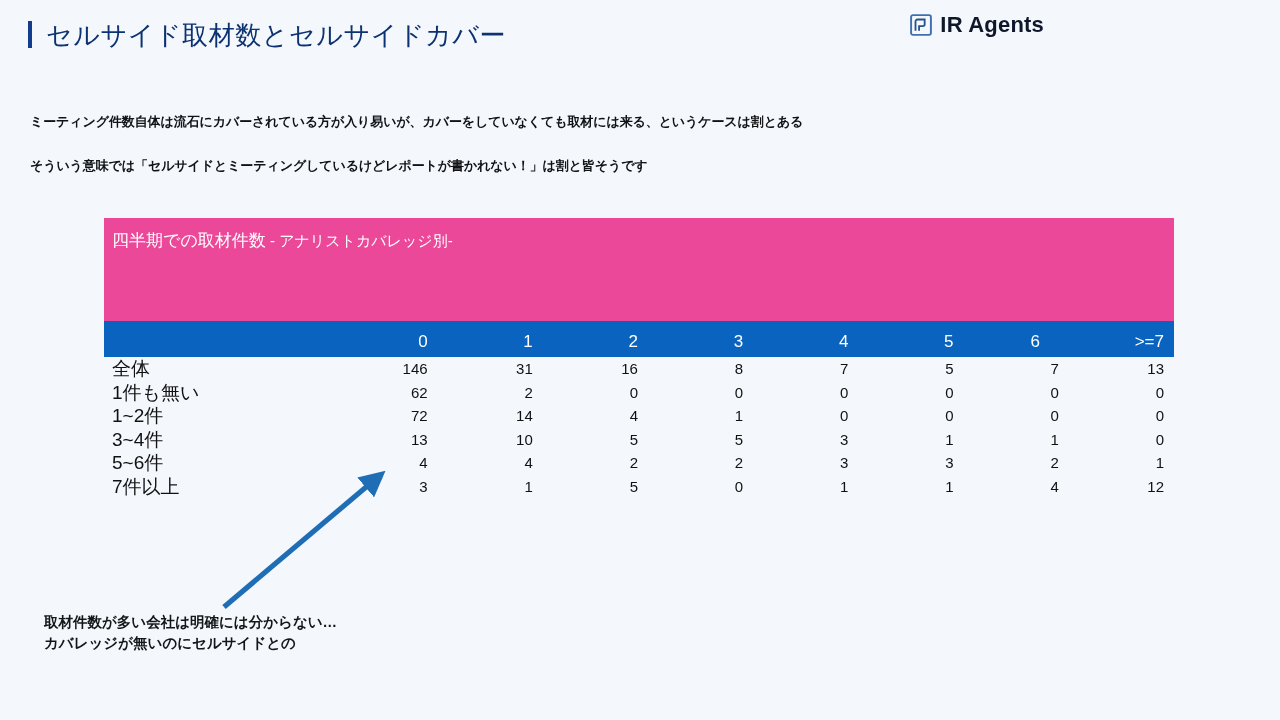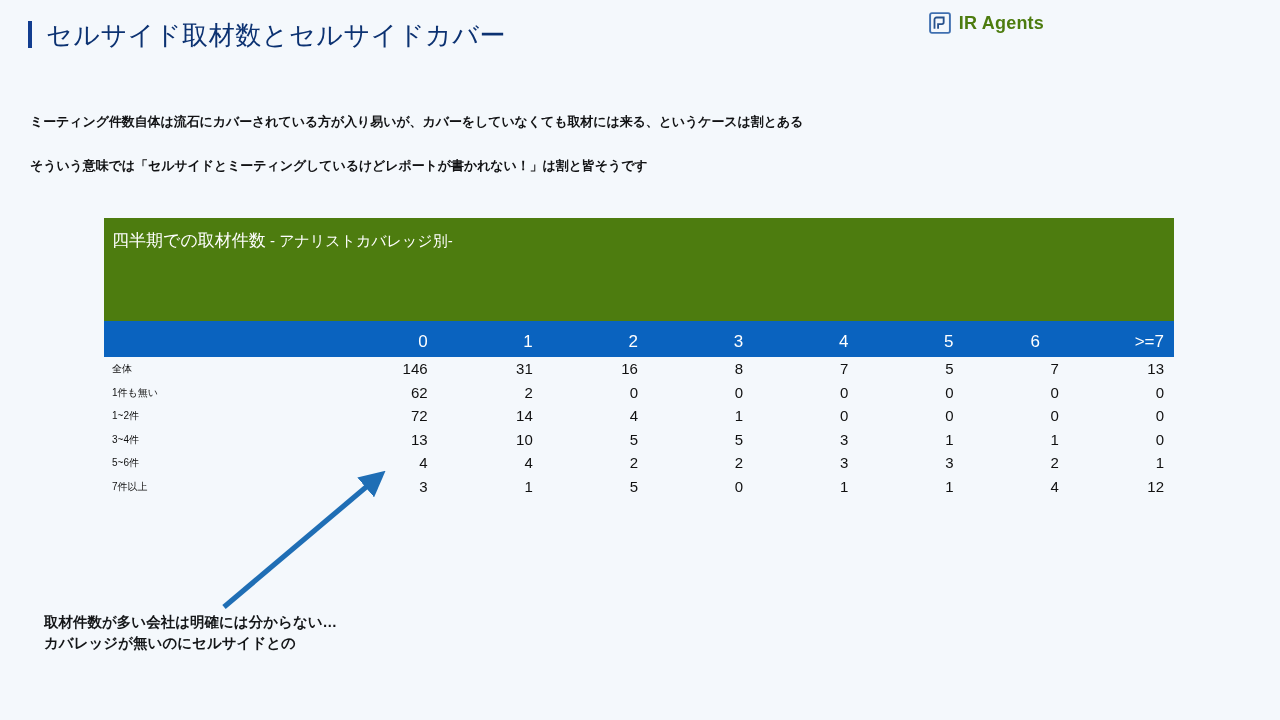--- a/index.html
+++ b/index.html
@@ -44,23 +44,23 @@
     right: 20px; top: 12px;
     display: flex;
     align-items: center;
     gap: 8px;
   }
   #brand-logo .mark {
     width: 22px; height: 22px;
     display: block;
   }
   #brand-logo .brand-text {
-    font-size: 18px;
+    font-size: 22px;
     font-weight: bold;
-    color: #4d7c0f;
+    color: #0f172a;
     letter-spacing: 0.2px;
   }
 
   
   .body-line {
     position: absolute;
     left: 30px;
     font-size: 13px;
     font-weight: bold;
     color: #111214;
@@ -80,21 +80,21 @@
   table#data-table {
     border-collapse: collapse;
     width: 1070px;
     table-layout: fixed;
   }
   #data-table col.label-col { width: 228px; }
   #data-table col.num-col   { width: 105px; }
 
   
   #table-title-row td {
-    background: #4d7c0f;
+    background: #ec4899;
     height: 92px;
     vertical-align: top;
     padding: 11px 0 0 8px;
     border: 0;
   }
   #table-title {
     font-size: 17px;
     color: #ffffff;
     white-space: nowrap;
     font-weight: 400;
@@ -126,21 +126,21 @@
     text-align: right;
     background: #f4f8fc;
     border: 0;
     line-height: 23.5px;
     white-space: nowrap;
   }
   #data-table tbody td.rowlabel {
     text-align: left;
     padding-left: 8px;
     padding-right: 0;
-    font-size: 10px;
+    font-size: 19px;
   }
   tr.rule-top td { border-top: 1.4px solid #1a1a1a; }
   tr.rule-bottom td { border-bottom: 1.4px solid #1a1a1a; }
   td.hl { background: #fab4b4; }
 
   
   #callout-arrow {
     position: absolute;
     left: 200px; top: 455px;
     width: 210px; height: 170px;

